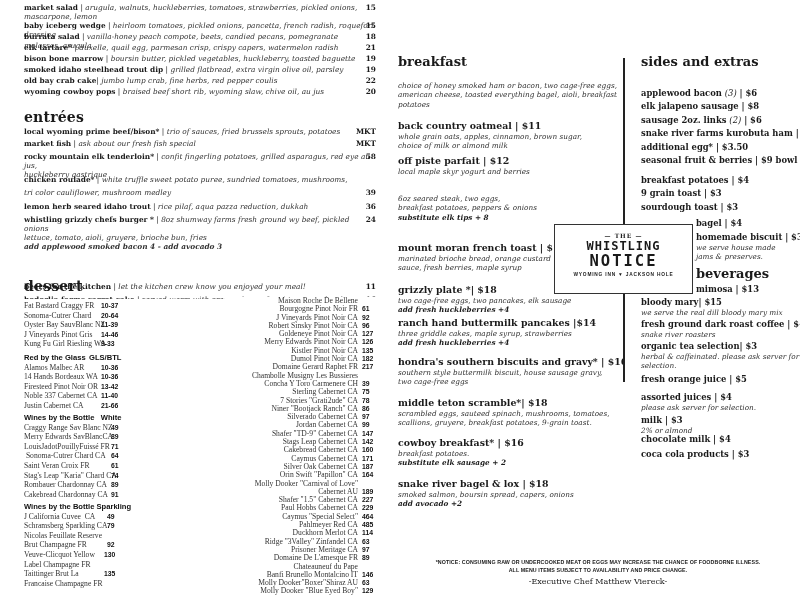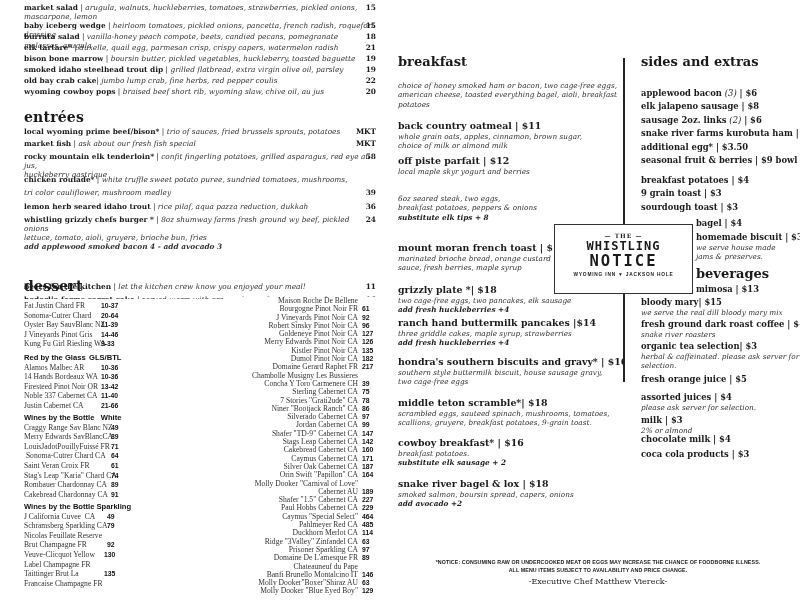--- a/index.html
+++ b/index.html
@@ -108,21 +108,21 @@
   </div>
 
   <div class="lhead" style="top:278px;">dessert</div>
   <div class="lrow" style="top:295px; height:4px; overflow:hidden;">
     <span class="nm">bodorlia farms carrot cake</span> | <span class="ds">served warm with cream cheese frosting, toasted walnuts</span>
     <span class="pr">16</span>
   </div>
 </div>
 
 <div class="wine" style="left:24px; top:301px; width:110px; background:#fff;">
-  <div class="wl-row"><span>Fat Justin Chard FR</span><span class="pr" style="left:77px;">10-37</span></div>
+  <div class="wl-row"><span>Fat Bastard Craggy FR</span><span class="pr" style="left:77px;">10-37</span></div>
   <div class="wl-row"><span>Sonoma-Cutrer Chard</span><span class="pr" style="left:77px;">20-64</span></div>
   <div class="wl-row"><span>Oyster Bay SauvBlanc NZ</span><span class="pr" style="left:77px;">11-39</span></div>
   <div class="wl-row"><span>J Vineyards Pinot Gris</span><span class="pr" style="left:77px;">14-46</span></div>
   <div class="wl-row"><span>Kung Fu Girl Riesling WA</span><span class="pr" style="left:77px;">9-33</span></div>
 </div>
 
 <div class="wine" style="left:24px; top:353px; width:110px;">
   <div class="wl-row wine-h"><span>Red by the Glass</span><span style="position:absolute; left:65px;">GLS/BTL</span></div>
   <div class="wl-row"><span>Alamos Malbec AR</span><span class="pr" style="left:77px;">10-36</span></div>
   <div class="wl-row"><span>14 Hands Bordeaux WA</span><span class="pr" style="left:77px;">10-36</span></div>
@@ -179,21 +179,21 @@
     <div class="wl-row" style="text-align: right; padding-right: 22px; height: 8.3px;"><span>Silver Oak Cabernet CA</span><span class="pr" style="right: 0px; width: 18px; text-align: left;">187</span></div>
     <div class="wl-row" style="text-align: right; padding-right: 22px; height: 8.3px;"><span>Orin Swift "Papillon" CA</span><span class="pr" style="right: 0px; width: 18px; text-align: left;">164</span></div>
     <div class="wl-row" style="text-align: right; padding-right: 22px; height: 8.3px;"><span>Molly Dooker "Carnival of Love"</span><span class="pr" style="right: 0px; width: 18px; text-align: left;"></span></div>
     <div class="wl-row" style="text-align: right; padding-right: 22px; height: 8.3px;"><span>Cabernet AU</span><span class="pr" style="right: 0px; width: 18px; text-align: left;">189</span></div>
     <div class="wl-row" style="text-align: right; padding-right: 22px; height: 8.3px;"><span>Shafer "1.5" Cabernet CA</span><span class="pr" style="right: 0px; width: 18px; text-align: left;">227</span></div>
     <div class="wl-row" style="text-align: right; padding-right: 22px; height: 8.3px;"><span>Paul Hobbs Cabernet CA</span><span class="pr" style="right: 0px; width: 18px; text-align: left;">229</span></div>
     <div class="wl-row" style="text-align: right; padding-right: 22px; height: 8.3px;"><span>Caymus "Special Select"</span><span class="pr" style="right: 0px; width: 18px; text-align: left;">464</span></div>
     <div class="wl-row" style="text-align: right; padding-right: 22px; height: 8.3px;"><span>Pahlmeyer Red  CA</span><span class="pr" style="right: 0px; width: 18px; text-align: left;">485</span></div>
     <div class="wl-row" style="text-align: right; padding-right: 22px; height: 8.3px;"><span>Duckhorn Merlot CA</span><span class="pr" style="right: 0px; width: 18px; text-align: left;">114</span></div>
     <div class="wl-row" style="text-align: right; padding-right: 22px; height: 8.3px;"><span>Ridge "3Valley" Zinfandel CA</span><span class="pr" style="right: 0px; width: 18px; text-align: left;">63</span></div>
-    <div class="wl-row" style="text-align: right; padding-right: 22px; height: 8.3px;"><span>Prisoner Sparkling CA</span><span class="pr" style="right: 0px; width: 18px; text-align: left;">97</span></div>
+    <div class="wl-row" style="text-align: right; padding-right: 22px; height: 8.3px;"><span>Prisoner Meritage CA</span><span class="pr" style="right: 0px; width: 18px; text-align: left;">97</span></div>
     <div class="wl-row" style="text-align: right; padding-right: 22px; height: 8.3px;"><span>Domaine De L'amesque FR</span><span class="pr" style="right: 0px; width: 18px; text-align: left;">89</span></div>
     <div class="wl-row" style="text-align: right; padding-right: 22px; height: 8.3px;"><span>Chateauneuf du Pape</span><span class="pr" style="right: 0px; width: 18px; text-align: left;"></span></div>
     <div class="wl-row" style="text-align: right; padding-right: 22px; height: 8.3px;"><span>Banfi Brunello Montalcino IT</span><span class="pr" style="right: 0px; width: 18px; text-align: left;">146</span></div>
     <div class="wl-row" style="text-align: right; padding-right: 22px; height: 8.3px;"><span>Molly Dooker"Boxer"Shiraz AU</span><span class="pr" style="right: 0px; width: 18px; text-align: left;">63</span></div>
     <div class="wl-row" style="text-align: right; padding-right: 22px; height: 8.3px;"><span>Molly Dooker "Blue Eyed Boy"</span><span class="pr" style="right: 0px; width: 18px; text-align: left;">129</span></div>
   </div>
 
 <div class="bhead" style="left:398px; top:54px;">breakfast</div>
 <div id="breakfast-items">
     <div class="bitem" style="top: 81px;">

